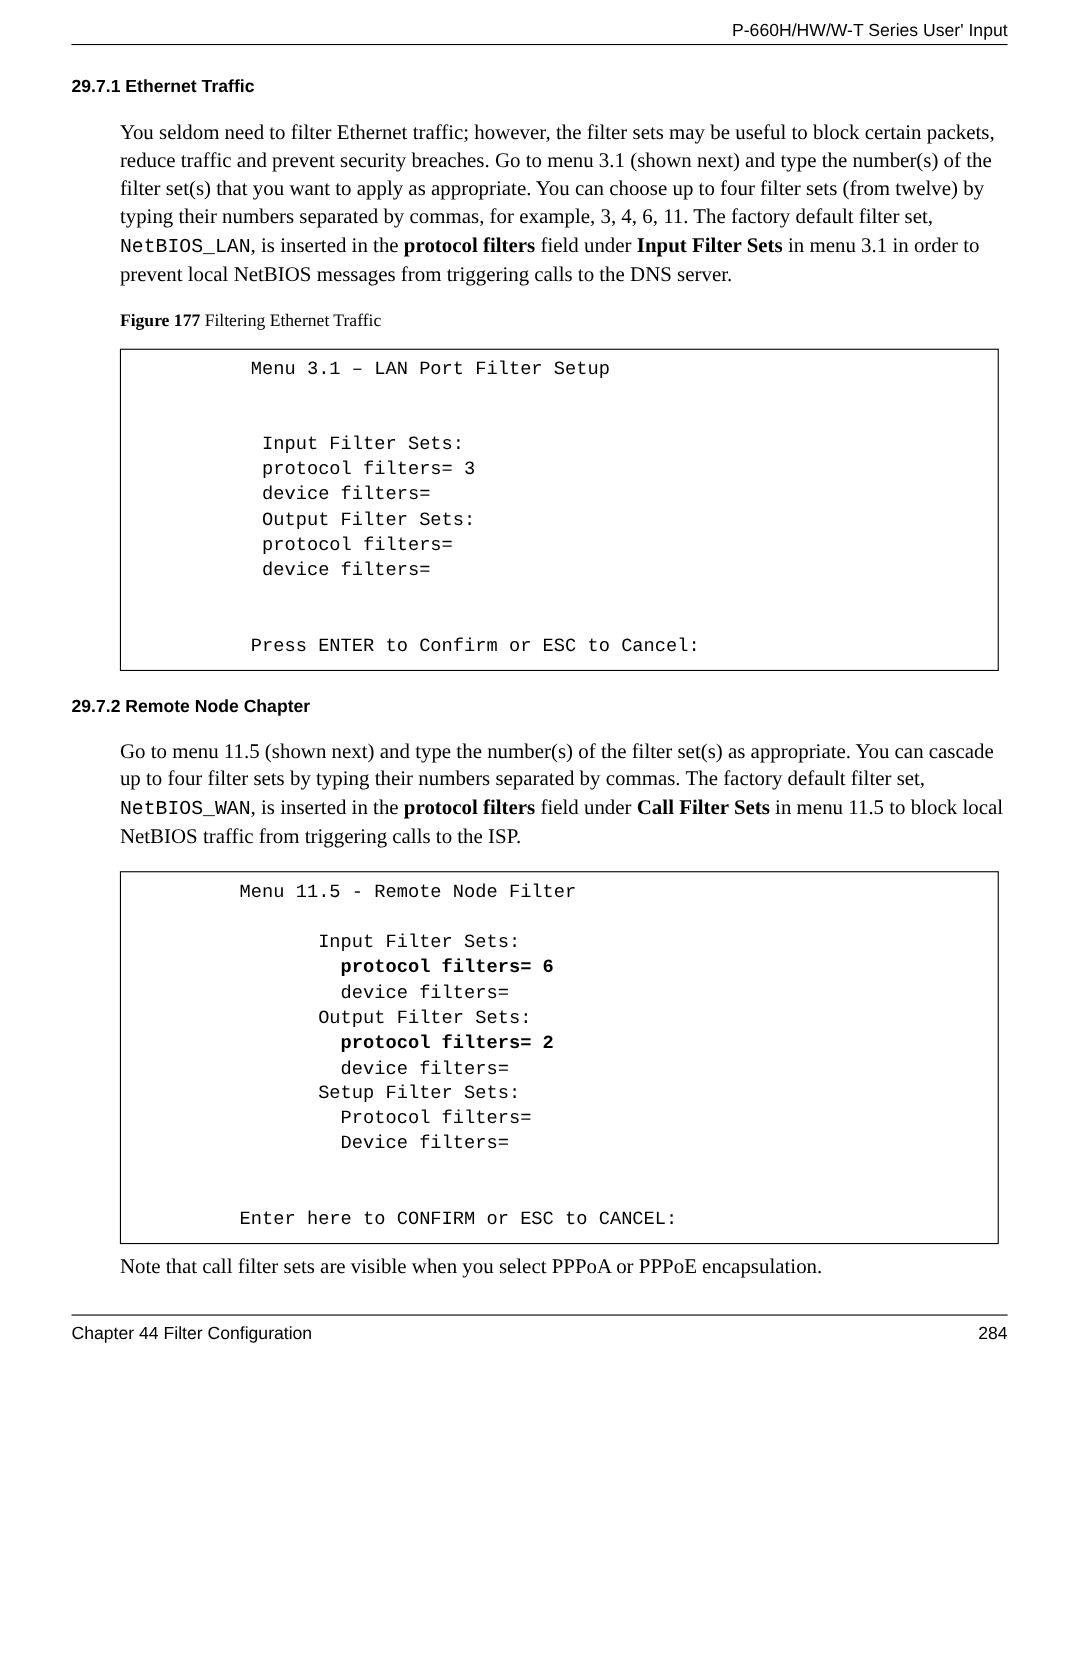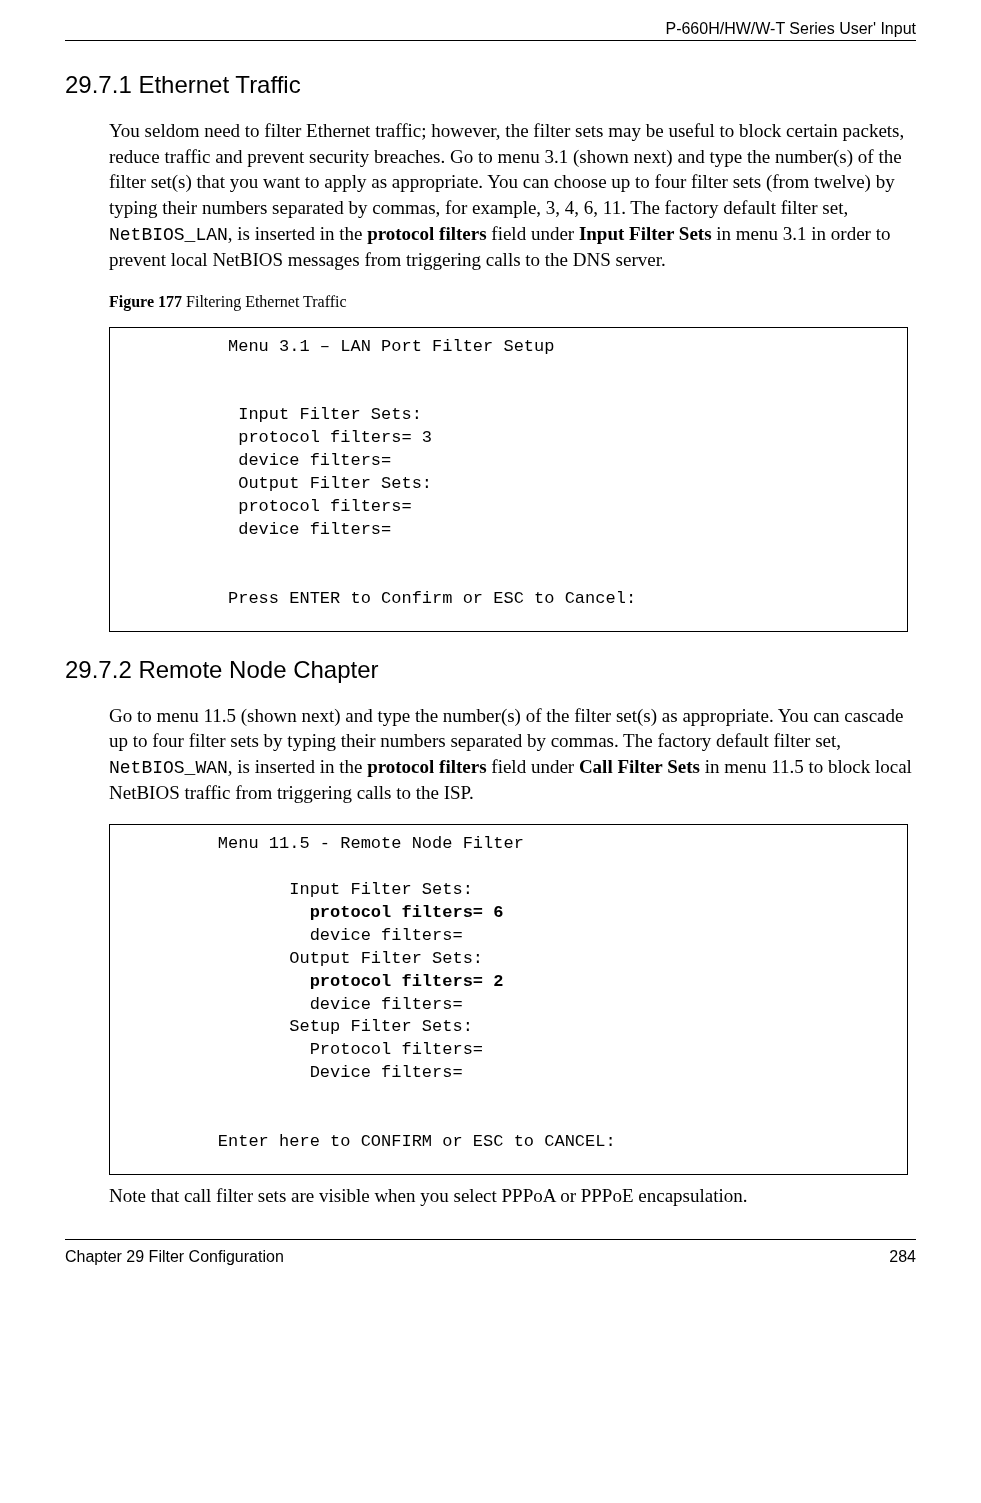--- a/index.html
+++ b/index.html
@@ -24,22 +24,22 @@
     hr.top-rule, hr.bottom-rule {
       border: none;
       border-top: 1.5px solid #000;
       margin: 0 0 30px 0;
     }
     hr.bottom-rule {
       margin: 30px 0 8px 0;
     }
     h2.section {
       font-family: Arial, Helvetica, sans-serif;
-      font-size: 24px;
-      font-weight: normal;
+      font-size: 16px;
+      font-weight: bold;
       margin: 24px 0 16px 0;
     }
     .body-text {
       margin-left: 44px;
       line-height: 1.35;
       margin-bottom: 18px;
     }
     .mono-inline {
       font-family: "Courier New", Courier, monospace;
       font-size: 18px;
@@ -51,21 +51,21 @@
       margin-top: 20px;
       margin-bottom: 16px;
     }
     .figure-caption .fignum {
       font-weight: bold;
     }
     .term-box {
       border: 1.5px solid #000;
       margin-left: 44px;
       margin-right: 8px;
-      padding: 8px 16px 20px 16px;
+      padding: 8px 16px 8px 16px;
       font-family: "Courier New", Courier, monospace;
       font-size: 17px;
       white-space: pre;
       line-height: 1.35;
     }
     .footer {
       display: flex;
       justify-content: space-between;
       font-family: Arial, Helvetica, sans-serif;
       font-size: 16px;
@@ -122,17 +122,17 @@
 <span>                  Protocol filters=</span>
 <span>                  Device filters=</span>
 <span></span>
 <span></span>
 <span>         Enter here to CONFIRM or ESC to CANCEL:</span></div>
 
   <p class="body-text" style="margin-top:8px;">Note that call filter sets are visible when you select PPPoA or PPPoE encapsulation.</p>
 
   <hr class="bottom-rule">
   <div class="footer">
-    <span>Chapter 29 Filter Configuration</span>
+    <span>Chapter 44 Filter Configuration</span>
     <span>284</span>
   </div>
 
 </div>
 
 </body></html>

